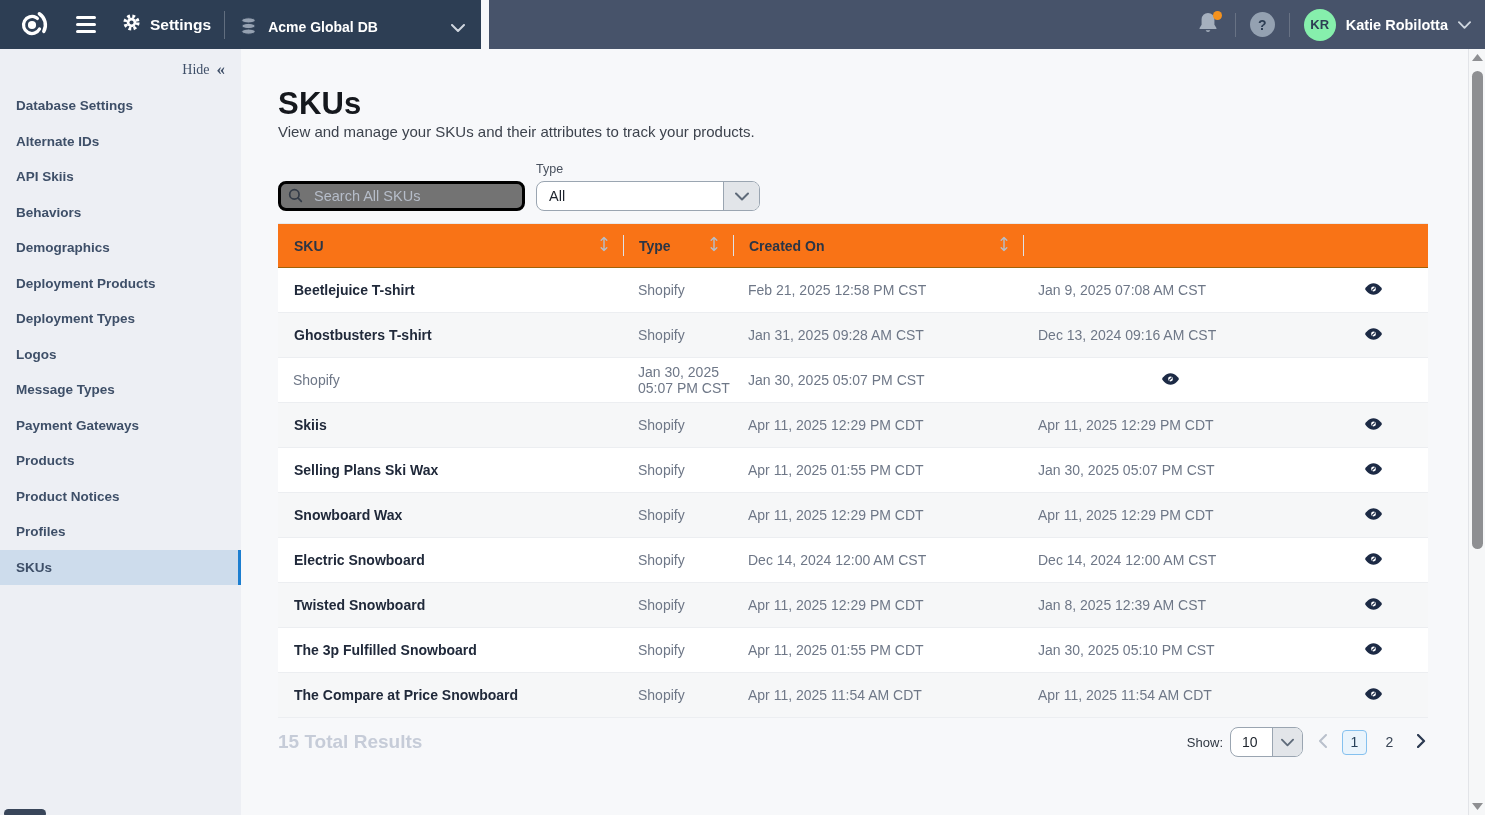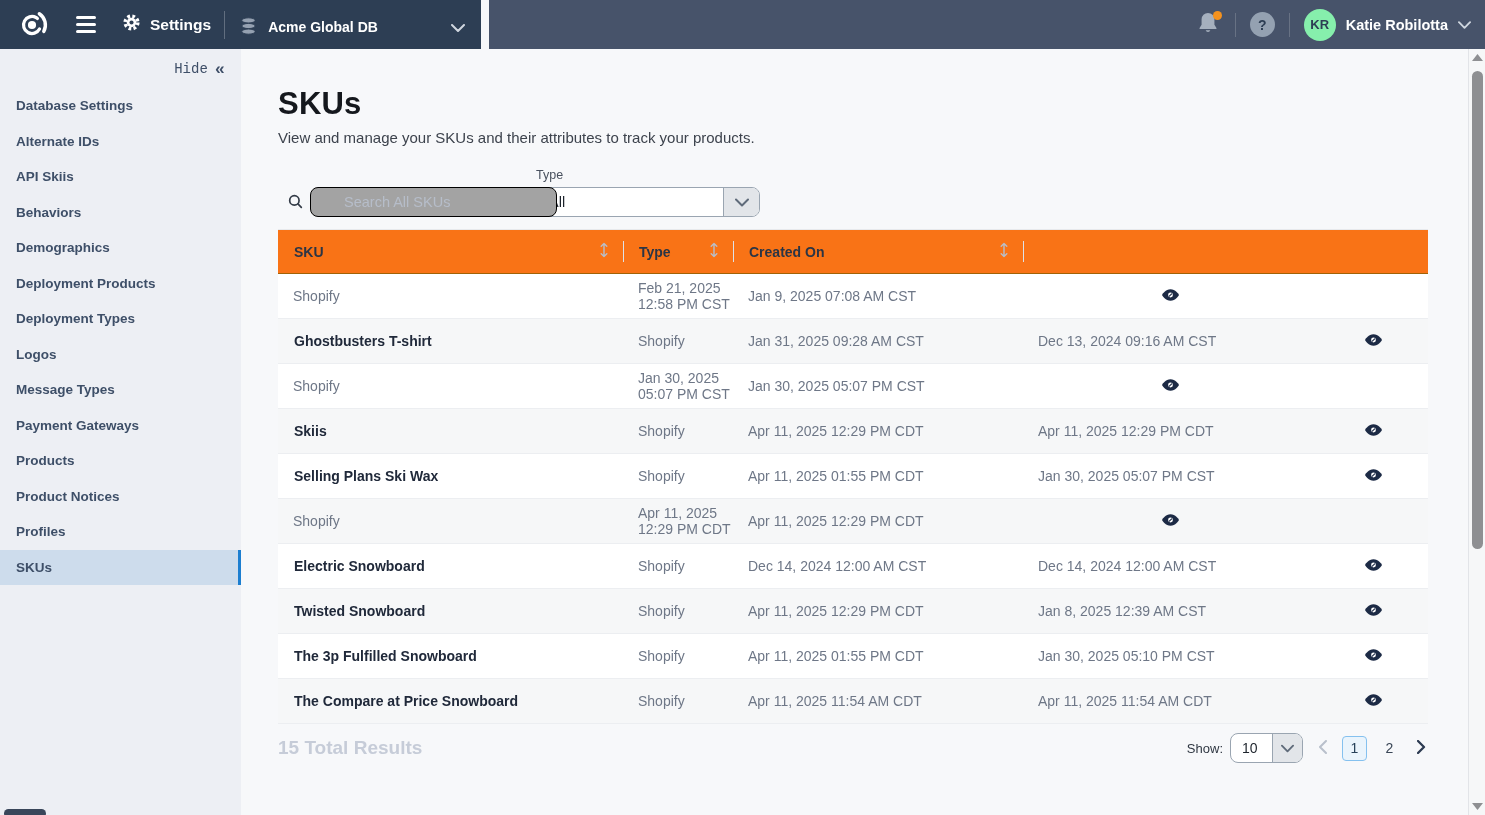--- a/index.html
+++ b/index.html
@@ -22,33 +22,33 @@
   .bell-dot { position:absolute; top:0; right:-1px; width:9px; height:9px; border-radius:50%; background:#F5921E; }
   .help-btn { width:25px; height:25px; border-radius:50%; background:#94A1B1; border:none; cursor:pointer; color:#2D3E54; font-weight:bold; font-size:14px; font-family:inherit; display:flex; align-items:center; justify-content:center; }
   .user-btn { background:none; border:none; cursor:pointer; display:flex; align-items:center; gap:10px; font-family:inherit; }
   .avatar { width:32px; height:32px; border-radius:50%; background:#86efac; color:#2D3E54; font-weight:bold; font-size:13px; display:flex; align-items:center; justify-content:center; }
   .user-name { color:#fff; font-size:14.5px; font-weight:bold; }
 
   
   .body-row { display:flex; height:766px; }
   .sidebar { width:241px; background:#EDEFF4; flex-shrink:0; padding-top:8px; }
   .hide-row { display:flex; justify-content:flex-end; padding:4px 16px 10px 0; }
-  .hide-btn { background:none; border:none; cursor:pointer; color:#3F4F68; font-size:14px; font-family:Liberation Mono, monospace; display:flex; align-items:flex-start; gap:7px; }
+  .hide-btn { background:none; border:none; cursor:pointer; color:#3F4F68; font-size:14px; font-family:Liberation Serif, serif; display:flex; align-items:flex-end; gap:7px; }
   .hide-btn .glyph { font-size:17px; line-height:1; font-weight:bold; }
   .side-item { height:35.5px; display:flex; align-items:center; padding-left:16px; cursor:pointer; font-size:13.5px; font-weight:bold; color:#3E4F68; }
   .side-item.selected { background:#CDDCEC; border-right:3px solid #1C7ED0; }
 
   .main { flex:1; padding:0 0 0 37px; min-width:0; }
   .page-title { margin-top:37px; font-size:31px; font-weight:bold; color:#15181d; letter-spacing:.2px; }
-  .page-sub { margin-top:7px; font-size:15px; color:#3d434d; }
+  .page-sub { margin-top:1px; font-size:15px; color:#3d434d; }
 
   
   .filters { margin-top:22px; display:flex; align-items:flex-end; gap:11px; }
   .search-box { position:relative; width:247px; }
-  .search-box input { width:100%; height:30px; border:1px solid #000000; border-radius:8px; padding:0 10px 0 33px; font-size:14.5px; font-family:inherit; color:#222; background:#a3a3a3; outline:none;margin-left:32px; }
+  .search-box input { width:100%; height:30px; border:3px solid #000000; border-radius:8px; padding:0 10px 0 33px; font-size:14.5px; font-family:inherit; color:#222; background:#737373; outline:none; }
   .search-box input::placeholder { color:#B6BDC9; }
   .search-icon { position:absolute; left:10px; top:7px; }
   .field-group { display:flex; flex-direction:column; gap:5px; }
   .field-label { font-size:12.5px; color:#49515e; }
   .fake-select { width:224px; height:30px; background:#fff; border:1px solid #9AA5B1; border-radius:8px; display:flex; align-items:center; cursor:pointer; overflow:hidden; }
   .fake-select .val { flex:1; padding-left:12px; font-size:14.5px; color:#1d232c; }
   .fake-select .chev-box { width:36px; height:100%; background:#E2E5E9; border-left:1px solid #9AA5B1; display:flex; align-items:center; justify-content:center; }
 
   
   .table { width:1150px; margin-top:12px; }
@@ -257,20 +257,21 @@
             <button class="th">
               <span>Created On</span>
               <span><svg width="12" height="16" viewBox="0 0 12 16">
                   <path d="M6 1.5v13M6 1.5L3.2 4.3M6 1.5l2.8 2.8M6 14.5l-2.8-2.8M6 14.5l2.8-2.8" stroke="#B7BEC9" stroke-width="1.4" fill="none" stroke-linecap="round" stroke-linejoin="round"></path>
                 </svg></span>
             </button>
             <div class="th"></div>
           </div>
         <div>
   <div class="trow">
+    <span class="c-sku">Beetlejuice T-shirt</span>
     <span class="c-type">Shopify</span>
     <span class="c-upd">Feb 21, 2025 12:58 PM CST</span>
     <span class="c-crt">Jan 9, 2025 07:08 AM CST</span>
     <span class="c-act">
       <button class="eye-btn">
         <span>
           <svg width="17" height="12" viewBox="0 0 24 16">
             <path d="M12 0C5.2 0 .6 6.6 0 8c.6 1.4 5.2 8 12 8s11.4-6.6 12-8c-.6-1.4-5.2-8-12-8z" fill="#1C2A45"></path>
             <circle cx="12" cy="8" r="3.4" fill="#fff"></circle>
             <path d="M13.7 6.3l-3.4 3.4" stroke="#1C2A45" stroke-width="1.6" stroke-linecap="round"></path>
@@ -345,20 +346,21 @@
             <path d="M12 0C5.2 0 .6 6.6 0 8c.6 1.4 5.2 8 12 8s11.4-6.6 12-8c-.6-1.4-5.2-8-12-8z" fill="#1C2A45"></path>
             <circle cx="12" cy="8" r="3.4" fill="#fff"></circle>
             <path d="M13.7 6.3l-3.4 3.4" stroke="#1C2A45" stroke-width="1.6" stroke-linecap="round"></path>
           </svg>
         </span>
       </button>
     </span>
   </div>
 
   <div class="trow">
+    <span class="c-sku">Snowboard Wax</span>
     <span class="c-type">Shopify</span>
     <span class="c-upd">Apr 11, 2025 12:29 PM CDT</span>
     <span class="c-crt">Apr 11, 2025 12:29 PM CDT</span>
     <span class="c-act">
       <button class="eye-btn">
         <span>
           <svg width="17" height="12" viewBox="0 0 24 16">
             <path d="M12 0C5.2 0 .6 6.6 0 8c.6 1.4 5.2 8 12 8s11.4-6.6 12-8c-.6-1.4-5.2-8-12-8z" fill="#1C2A45"></path>
             <circle cx="12" cy="8" r="3.4" fill="#fff"></circle>
             <path d="M13.7 6.3l-3.4 3.4" stroke="#1C2A45" stroke-width="1.6" stroke-linecap="round"></path>

